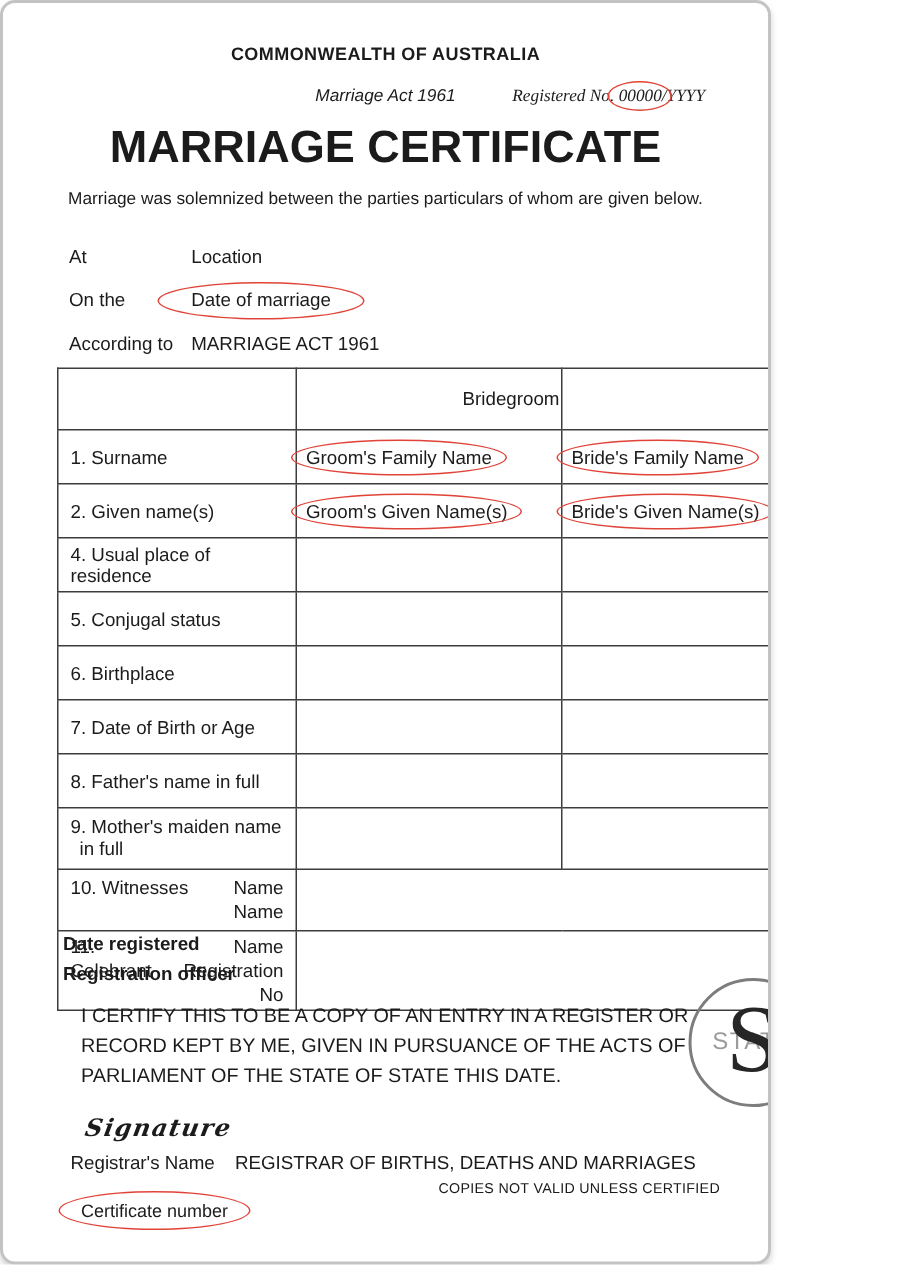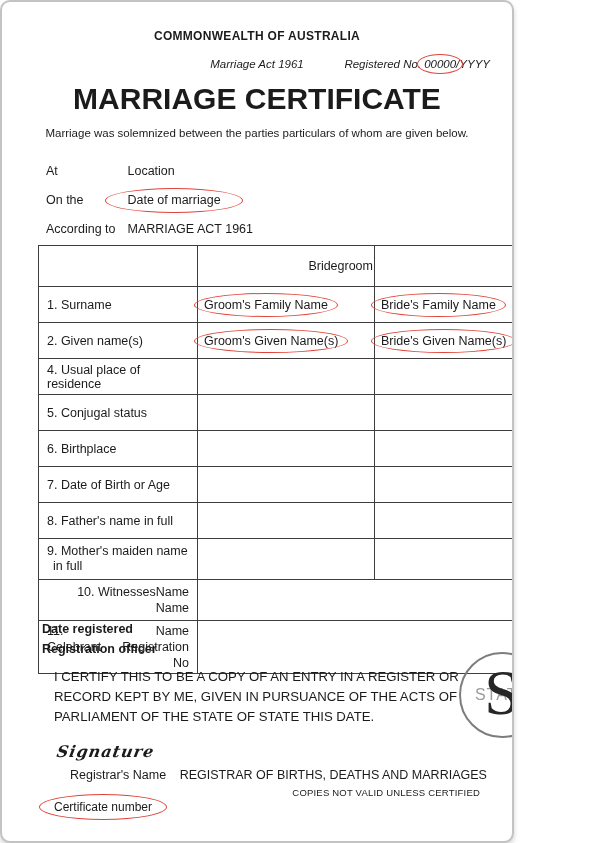--- a/index.html
+++ b/index.html
@@ -8,40 +8,40 @@
     background:#ffffff; border:2px solid #c3c3c3; border-radius:10px;
     box-shadow:0 3px 5px rgba(0,0,0,.18);
     font-family:"Liberation Sans","DejaVu Sans",sans-serif; color:#1b1b1b;
     overflow:hidden;
   }
   .abs { position:absolute; }
 
   #hdr      { top:27px; left:0; right:0; text-align:center; font-size:12px; font-weight:700; letter-spacing:.3px; }
   #actrow   { top:56px; left:0; right:0; height:16px; font-style:italic; font-size:11.5px; }
   #actrow .act { text-align:center; }
-  #actrow .reg { position:absolute; right:22px; top:0; white-space:nowrap; }
+  #actrow .reg { position:absolute; right:42px; top:0; white-space:nowrap;font-family:Liberation Serif, serif; }
   #actrow .reg .circled { margin-left:3px; }
   #title    { top:80px; left:0; right:0; text-align:center; font-size:30px; font-weight:700; }
   #subtitle { top:125px; left:0; right:0; text-align:center; font-size:11.5px; }
 
   #details  { top:163px; left:44px; font-size:12.5px; }
   .drow     { margin-bottom:16px; height:13px; line-height:13px; }
   .dlabel   { display:inline-block; width:78px; }
 
   table.cert {
     position:absolute; top:243px; left:36px; width:516px;
     border-collapse:collapse; font-size:12.5px; table-layout:fixed;
   }
   table.cert th, table.cert td { border:1.5px solid var(--table-border,#3d3d3d); }
   table.cert th { height:38px; font-weight:400; text-align:right; }
   td.lbl { height:27px; padding:2px 6px 2px 8px; }
   td.val { height:27px; padding:4px 6px; }
   tr.tall td { height:32px; }
   td.wrap { padding-left:14px; text-indent:-6px; line-height:15px; }
-  .duo { display:flex; justify-content:flex-end; align-items:flex-start; line-height:16px; }
+  .duo { display:flex; justify-content:space-between; align-items:flex-start; line-height:16px; }
   .duo .sub { text-align:right; padding-right:2px; }
 
   .circled { position:relative; display:inline-block; }
   .ring { position:absolute; border:1.4px solid var(--highlight-red,#e04438);
           border-radius:50%; pointer-events:none; }
   .ring.std   { inset:-5px -10px; }
   .ring.wide  { inset:-6px -22px; }
   .ring.tight { inset:-4px -7px; }
   .ring.cert  { inset:-6px -15px; }
 
@@ -51,21 +51,21 @@
   #seal { top:650px; left:457px; width:86px; height:86px;
           border:2px solid var(--seal-ring,#7d7d7d); border-radius:50%; box-sizing:border-box; }
   #seal .letter { position:absolute; inset:-4px 0 0 0; display:flex; align-items:center; justify-content:center;
           font-family:"Liberation Serif","DejaVu Serif",serif; font-size:64px; line-height:1;
           color:#262626; z-index:2; }
   #seal .word { position:absolute; left:0; right:0; top:50%; transform:translateY(-50%);
           text-align:center; color:var(--seal-word,#9b9b9b); font-size:16px; letter-spacing:1px; z-index:1; }
 
   #signature { top:740px; left:55px; font-family:"DejaVu Serif","Liberation Serif",serif;
           font-style:italic; font-weight:700; font-size:16px; letter-spacing:1px; transform:skewX(-10deg); }
-  #registrar { top:766px; left:68px; font-size:12.5px; }
+  #registrar { top:766px; left:45px; font-size:12.5px; }
   #registrar .rvalue { margin-left:10px; }
   #copies    { top:785px; left:52px; width:426px; text-align:right; font-size:9.5px; letter-spacing:.2px; }
   #certnum   { top:798px; left:52px; font-size:12px; }
 </style>
 </head>
 <body>
 
 <div class="page">
 
   <div class="abs" id="hdr">COMMONWEALTH OF AUSTRALIA</div>

